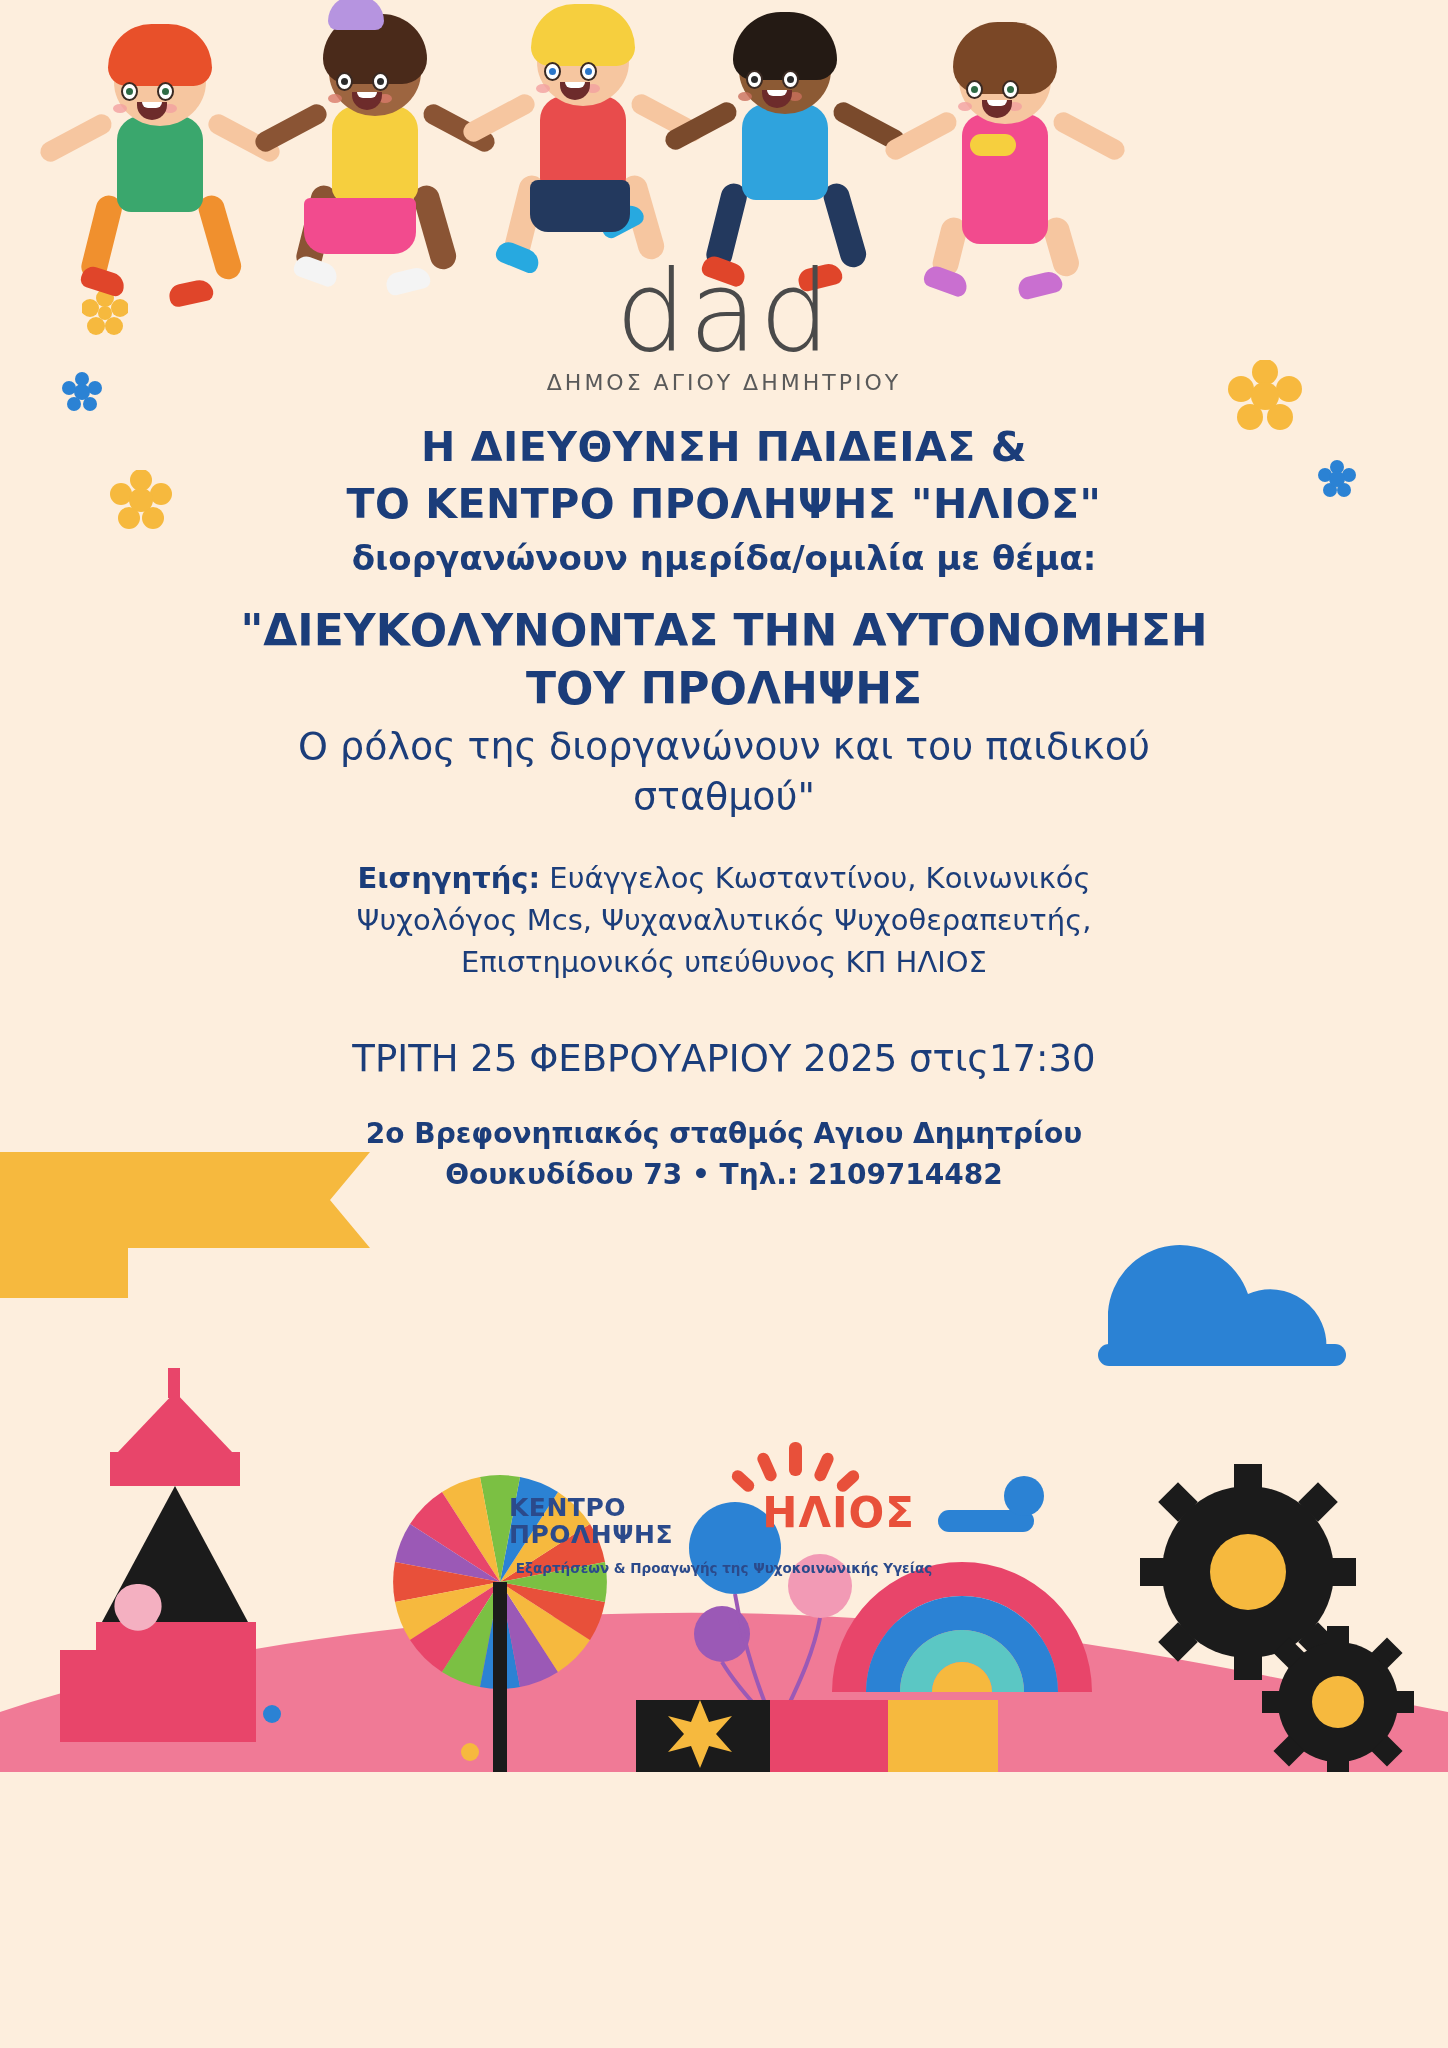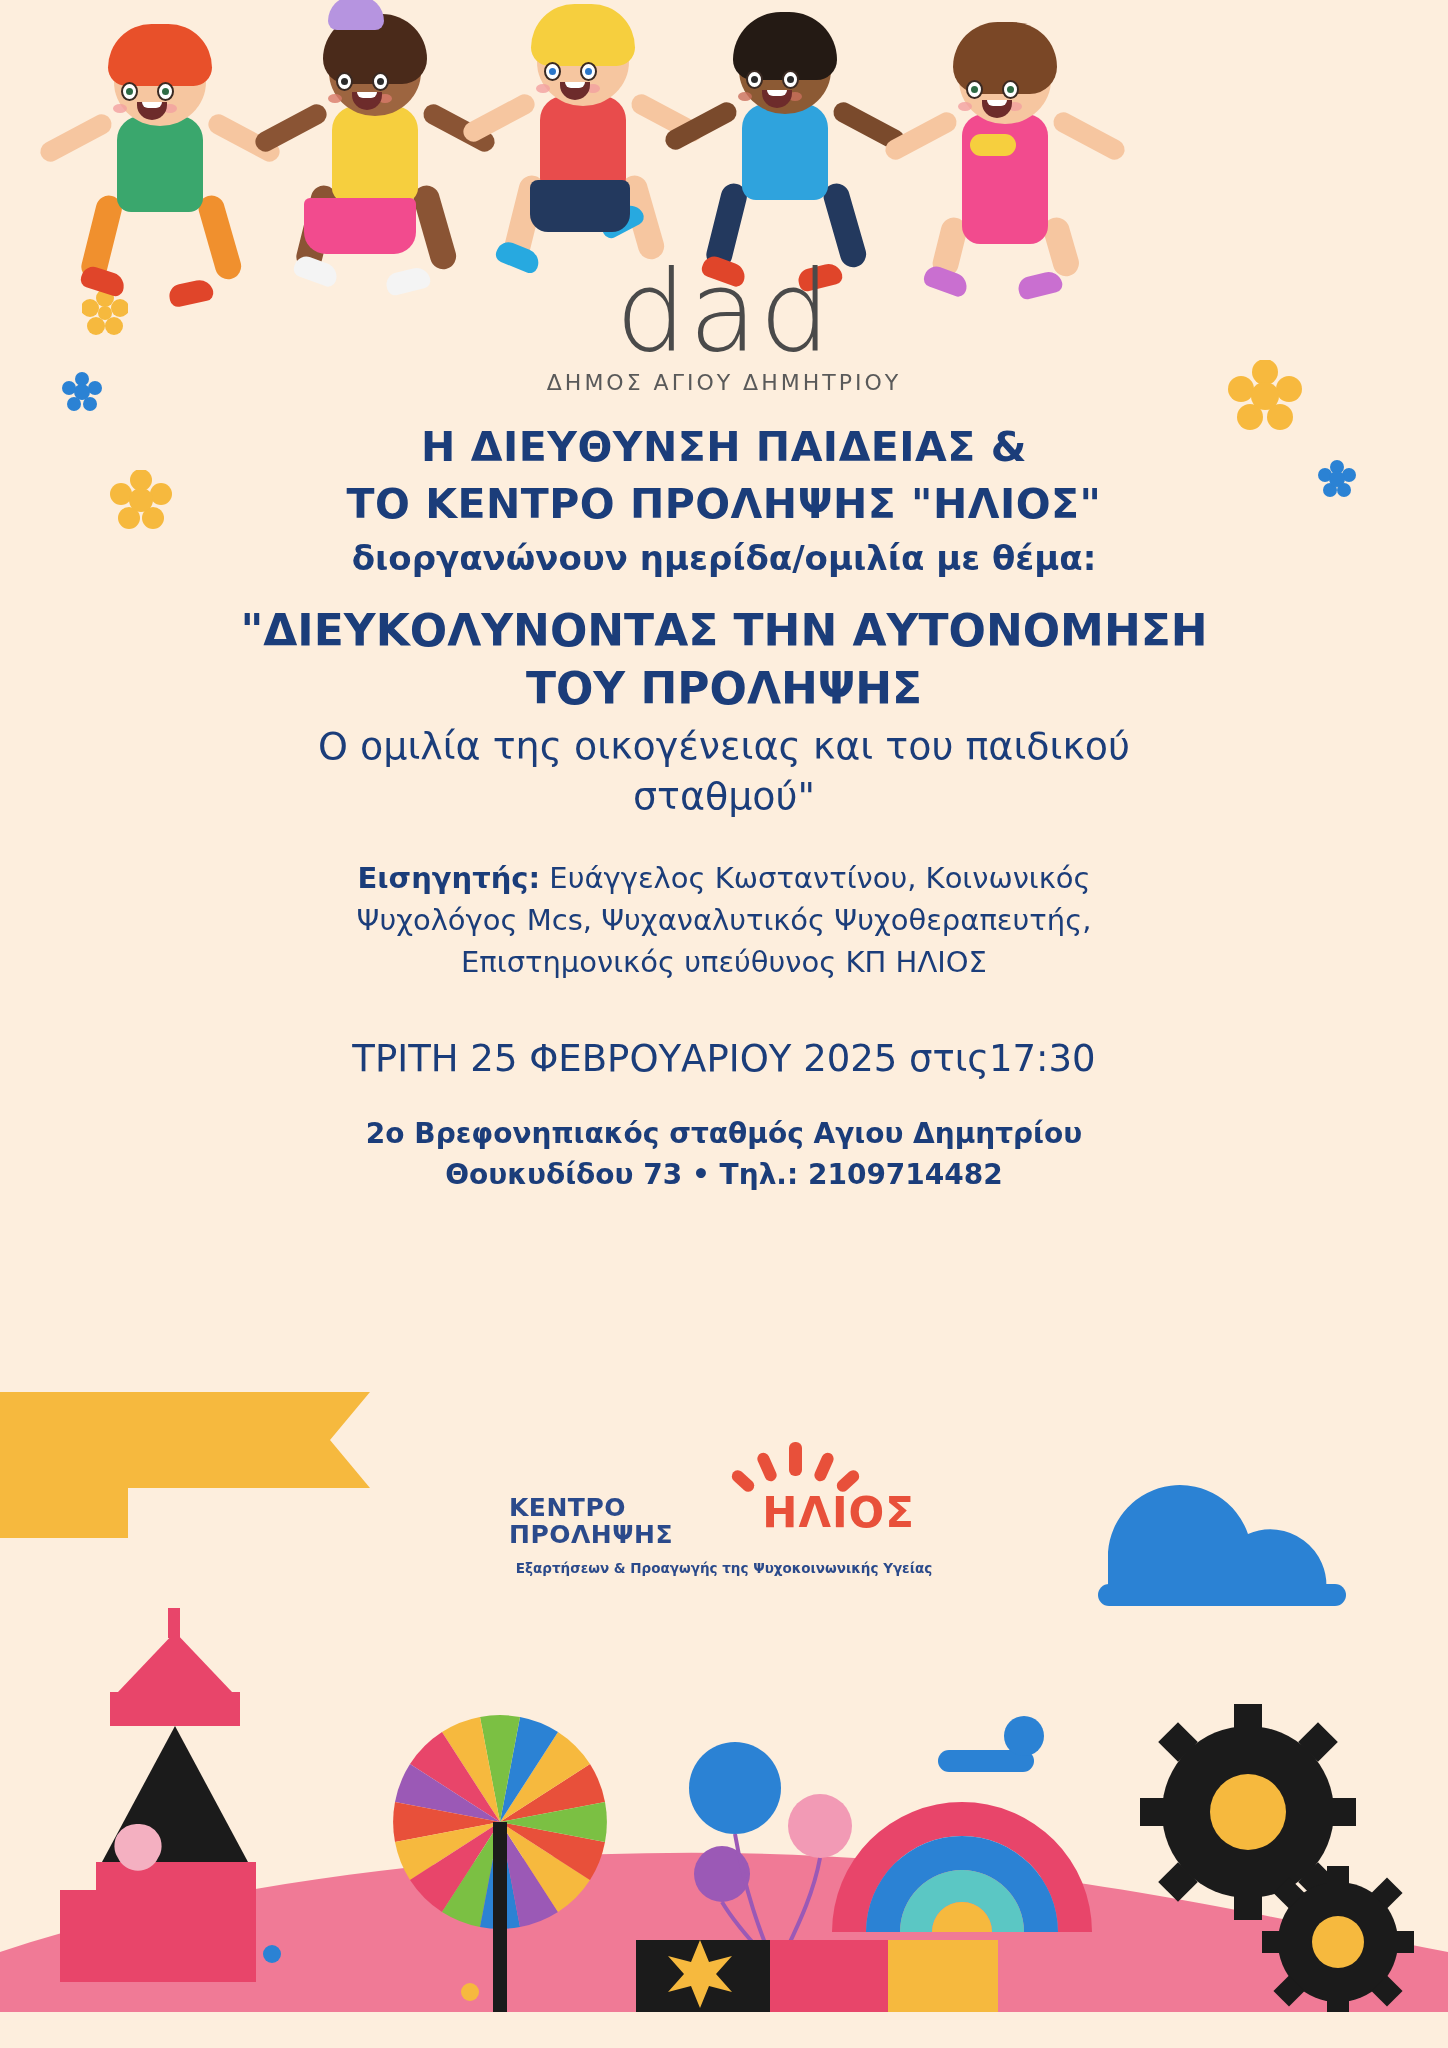--- a/index.html
+++ b/index.html
@@ -11,21 +11,21 @@
     width: 1448px;
     height: 2048px;
     background: #fdeedd;
     font-family: "DejaVu Sans", sans-serif;
     overflow: hidden;
     position: relative;
   }
   .poster {
     position: relative;
     width: 1448px;
-    height: 2012px;
+    height: 1772px;
     background: #fdeedd;
     overflow: hidden;
   }
 
   
   .deco { position: absolute; pointer-events: none; }
 
   
   .kids-row {
     position: absolute;
@@ -440,21 +440,21 @@
       <div class="logo-dad">dad</div>
       <div class="logo-sub">ΔΗΜΟΣ ΑΓΙΟΥ ΔΗΜΗΤΡΙΟΥ</div>
     </div>
 
     <div class="h1">Η ΔΙΕΥΘΥΝΣΗ ΠΑΙΔΕΙΑΣ  &amp;</div>
     <div class="h1" style="margin-top:4px;">ΤΟ ΚΕΝΤΡΟ ΠΡΟΛΗΨΗΣ "ΗΛΙΟΣ"</div>
     <div class="h2">διοργανώνουν ημερίδα/ομιλία με θέμα:</div>
 
     <div class="h3">"ΔΙΕΥΚΟΛΥΝΟΝΤΑΣ ΤΗΝ ΑΥΤΟΝΟΜΗΣΗ</div>
     <div class="h3" style="margin-top:0;">ΤΟΥ ΠΡΟΛΗΨΗΣ</div>
-    <div class="h4">Ο ομιλία της οικογένειας και του παιδικού</div>
+    <div class="h4">Ο ρόλος της διοργανώνουν και του παιδικού</div>
     <div class="h4" style="margin-top:0;">σταθμού"</div>
 
     <div class="speaker">
       <span><b>Εισηγητής:</b><span> Ευάγγελος Κωσταντίνου, Κοινωνικός</span></span><br>
       <span>Ψυχολόγος Mcs, Ψυχαναλυτικός Ψυχοθεραπευτής,</span><br>
       <span>Επιστημονικός υπεύθυνος ΚΠ ΗΛΙΟΣ</span>
     </div>
 
     <div class="when">ΤΡΙΤΗ 25 ΦΕΒΡΟΥΑΡΙΟΥ 2025 στις17:30</div>
 

